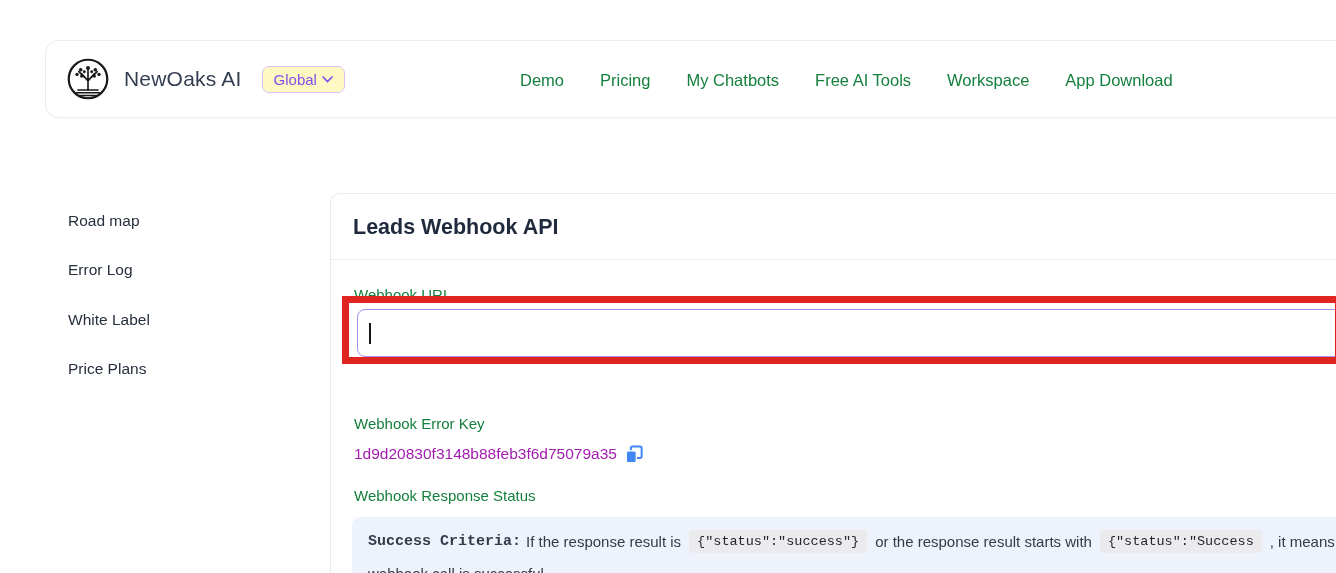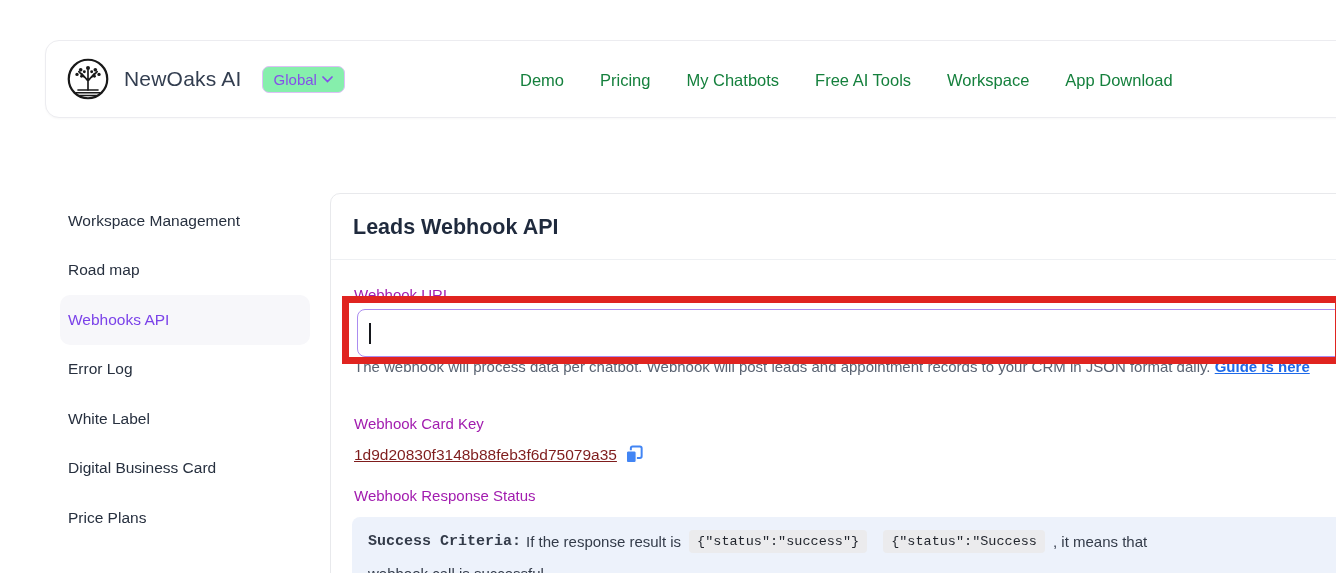--- a/index.html
+++ b/index.html
@@ -12,21 +12,21 @@
     position:absolute; left:25px; top:40px; width:1340px; height:78px;
     background:#fff; border:1px solid #ececf0; border-radius:14px;
     box-shadow:0 1px 2px rgba(20,20,40,.03);
     display:flex; align-items:center;
   }
   .logo-wrap { margin-left:20px; width:44px; height:44px; flex:0 0 auto; }
   .brand-name { margin-left:14px; font-size:21px; font-weight:500; color:#333e50; letter-spacing:.2px; }
   .region-badge {
     margin-left:20px; display:inline-flex; align-items:center; gap:5px;
     padding:4px 11px; border:1px solid #ddc0f6; border-radius:7px;
-    background:#86efac; color:#8450e9; font-size:15px; cursor:pointer;
+    background:#fef9c3; color:#8450e9; font-size:15px; cursor:pointer;
   }
   .nav { position:absolute; left:474px; top:0; height:78px; display:flex; align-items:center; gap:36px; }
   .nav-item { font-size:16.5px; color:#15803d; cursor:pointer; white-space:nowrap; }
 
   
   .sidebar { position:absolute; left:40px; top:196px; width:250px; }
   .side-item {
     height:49.5px; display:flex; align-items:center; padding-left:8px;
     font-size:15.5px; font-weight:500; color:#27303f; cursor:pointer;
     border-radius:10px; white-space:nowrap;
@@ -34,21 +34,21 @@
   .side-item.active { background:#f7f7fa; color:#7b42e9; }
 
   
   .main-card {
     position:absolute; left:310px; top:193px; width:1040px; height:395px;
     background:#fff; border:1px solid #e8e9ec; border-radius:10px 0 0 0;
   }
   .main-title-row { padding:21px 22px 19px 22px; border-bottom:1px solid #eef0f3; }
   .main-title { font-size:21.5px; font-weight:600; color:#1f2a3d; }
 
-  .field-label { position:absolute; left:334px; font-size:15px; color:#a21caf; }
+  .field-label { position:absolute; left:334px; font-size:15px; color:#15803d; }
   .lbl-url    { top:286px; }
   .lbl-key    { top:415px; }
   .lbl-status { top:487px; }
 
   .url-input {
     position:absolute; left:337px; top:309px; width:1010px; height:48px;
     border:1px solid #ab8cf0; border-radius:8px; background:#fff;
     display:flex; align-items:center; padding-left:10px;
     font-size:15px; color:#4a4f59; white-space:nowrap; overflow:hidden; cursor:text;
   }
@@ -58,22 +58,22 @@
     position:absolute; left:322px; top:296px; width:1000px; height:68px;
     border:7px solid #e02420; z-index:20; pointer-events:none;
   }
 
   .url-desc {
     position:absolute; left:334px; top:358px; z-index:5;
     font-size:15px; color:#5a6372; white-space:nowrap;
   }
   .guide-link { color:#1f6ae8; font-weight:700; text-decoration:underline; cursor:pointer; }
 
-  .key-row { position:absolute; left:334px; top:445px; display:flex; align-items:flex-end; gap:8px;
-             font-size:15.5px; color:#7f1d1d;text-decoration:underline; }
+  .key-row { position:absolute; left:334px; top:445px; display:flex; align-items:flex-start; gap:8px;
+             font-size:15.5px; color:#a21caf; }
   .copy-btn { cursor:pointer; display:inline-flex; }
 
   .info-box {
     position:absolute; left:332px; top:517px; width:1030px; height:90px;
     background:#edf2fb; border-radius:8px; padding:13px 16px;
     font-size:15px; color:#333b49;
   }
   .info-line1 { display:flex; align-items:center; white-space:nowrap; }
   .crit-bold { font-weight:700; margin-right:5px;font-family:Liberation Mono, monospace; }
   .code-chip {
@@ -122,65 +122,60 @@
       <span class="nav-item">Demo</span>
       <span class="nav-item">Pricing</span>
       <span class="nav-item">My Chatbots</span>
       <span class="nav-item">Free AI Tools</span>
       <span class="nav-item">Workspace</span>
       <span class="nav-item">App Download</span>
     </div>
   </div>
 
   <div class="sidebar">
-    <div class="side-item">Workspace Management</div>
     <div class="side-item">Road map</div>
-    <div class="side-item active">Webhooks API</div>
     <div class="side-item">Error Log</div>
     <div class="side-item">White Label</div>
-    <div class="side-item">Digital Business Card</div>
     <div class="side-item">Price Plans</div>
   </div>
 
   <div class="main-card">
     <div class="main-title-row">
       <span class="main-title">Leads Webhook API</span>
     </div>
   </div>
 
   <span class="field-label lbl-url">Webhook URL</span>
 
   <div class="url-input" role="textbox">
       <span class="caret"></span>
   </div>
 
-  <div class="url-desc">
-    <span>The webhook will process data per chatbot. Webhook will post leads and appointment records to your CRM in JSON format daily. </span><span class="guide-link">Guide is here</span>
-  </div>
 
   <div class="annotation-rect"></div>
 
-  <span class="field-label lbl-key">Webhook Card Key</span>
+  <span class="field-label lbl-key">Webhook Error Key</span>
 
   <div class="key-row">
     <span>1d9d20830f3148b88feb3f6d75079a35</span>
     <span class="copy-btn">
       <svg width="18" height="19" viewBox="0 0 20 21">
         <rect x="6.5" y="1.5" width="12" height="13" rx="2" fill="none" stroke="#4285f4" stroke-width="2.2"></rect>
         <rect x="1.5" y="6.5" width="11" height="13" rx="2" fill="#4285f4" stroke="#ffffff" stroke-width="1.4"></rect>
       </svg>
     </span>
   </div>
 
   <span class="field-label lbl-status">Webhook Response Status</span>
 
   <div class="info-box">
     <div class="info-line1">
       <span class="crit-bold">Success Criteria:</span>
       <span>If the response result is</span>
       <span class="code-chip">{"status":"success"}</span>
+      <span>or the response result starts with</span>
       <span class="code-chip">{"status":"Success</span>
       <span>, it means that</span>
     </div>
     <div class="info-line2">webhook call is successful.</div>
   </div>
 
 </div>
 
 </body></html>

